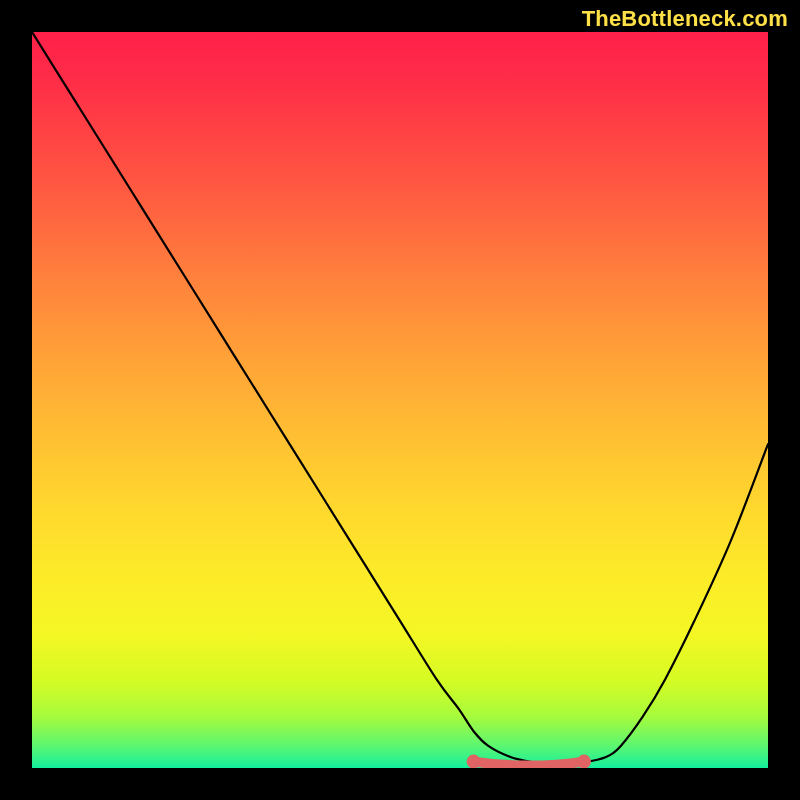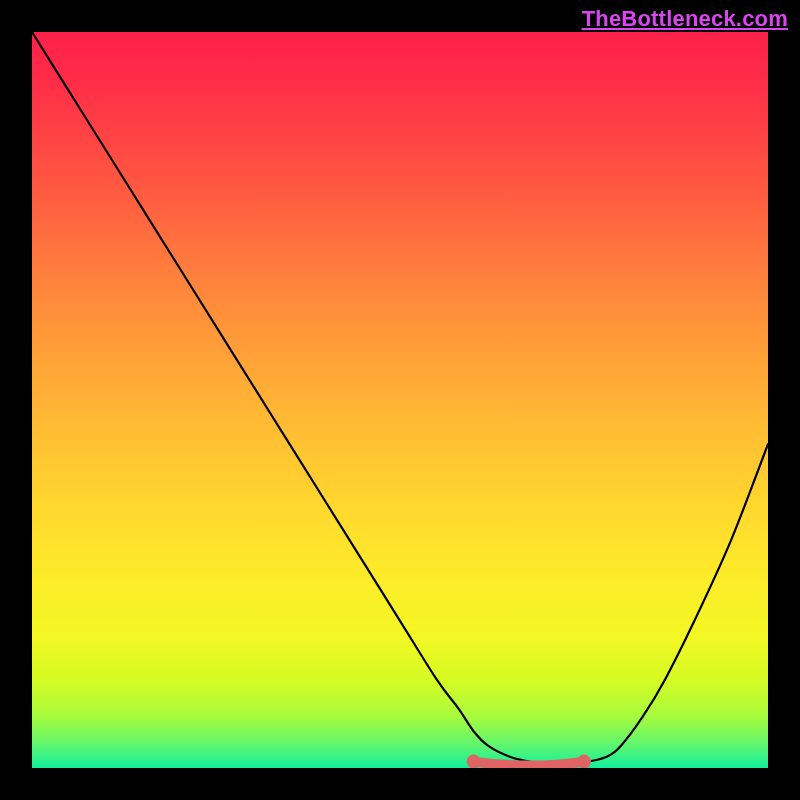--- a/index.html
+++ b/index.html
@@ -10,24 +10,23 @@
     height: 800px;
     background: #000;
   }
   .watermark {
     position: absolute;
     top: 6px;
     right: 12px;
     font-family: Arial, Helvetica, sans-serif;
     font-size: 22px;
     font-weight: 600;
-    color: #d946ef;
+    color: #fde047;
     letter-spacing: 0.2px;
     z-index: 5;
-    text-decoration: underline;
   }
   .plot {
     position: absolute;
     left: 32px;
     top: 32px;
     width: 736px;
     height: 736px;
     overflow: hidden;
   }
   .gradient {

